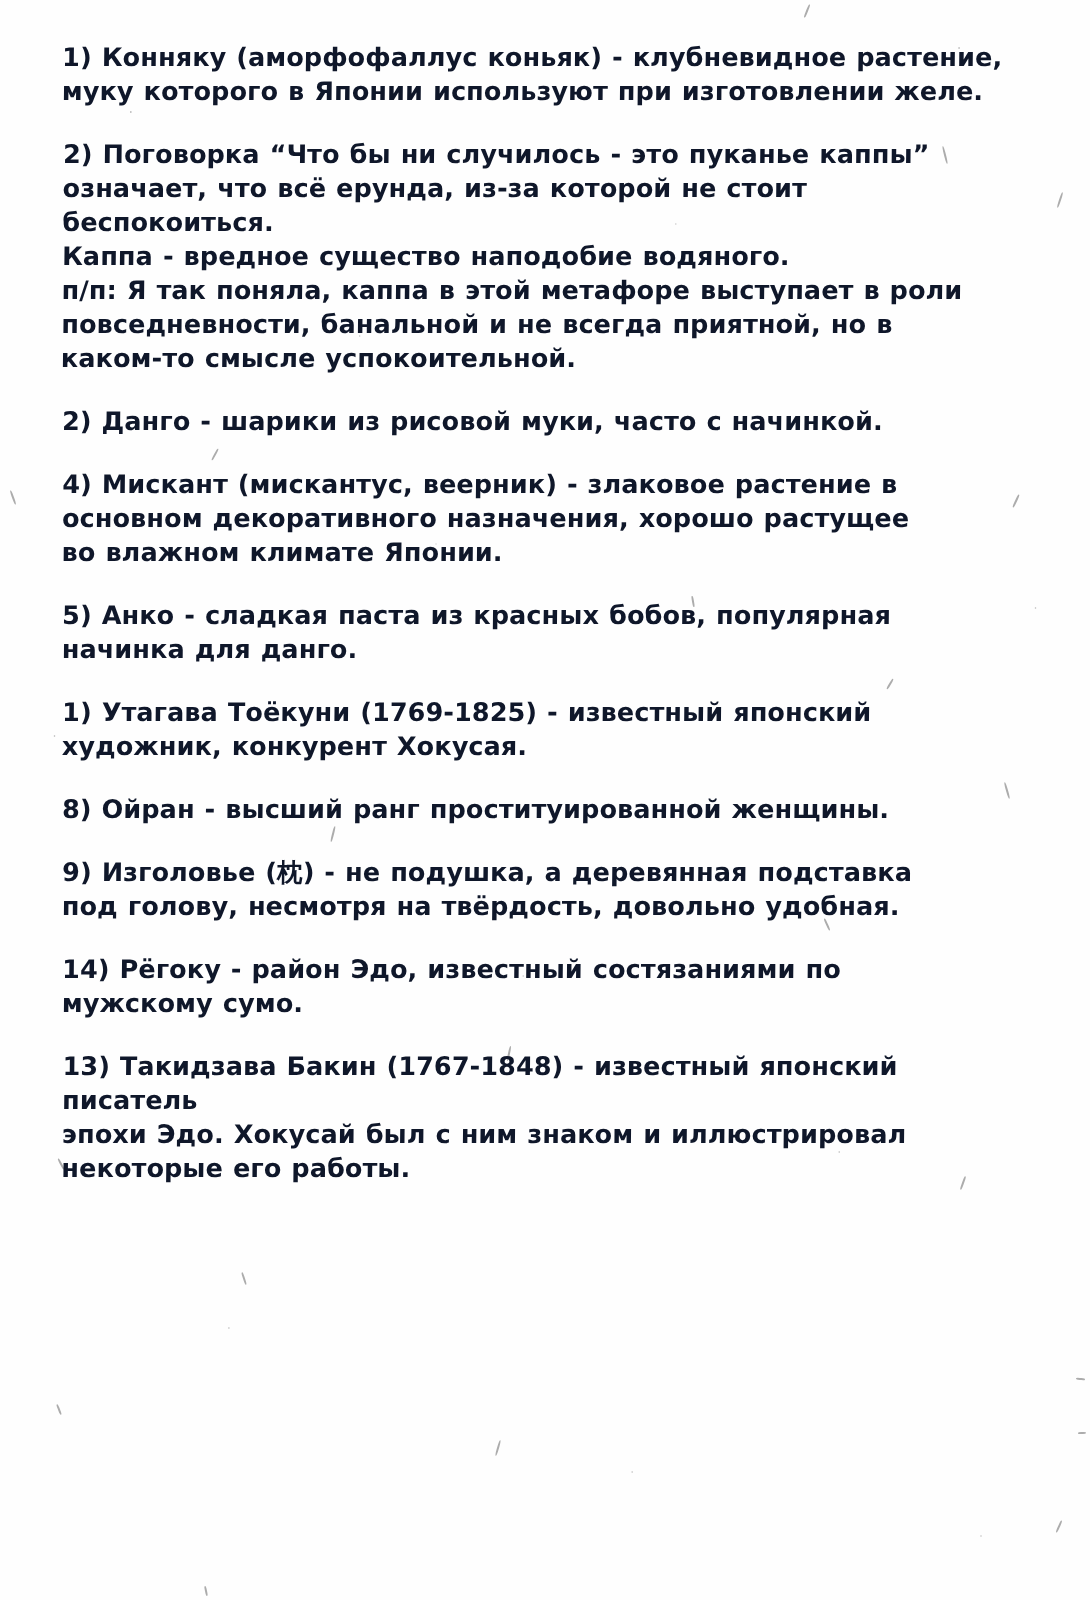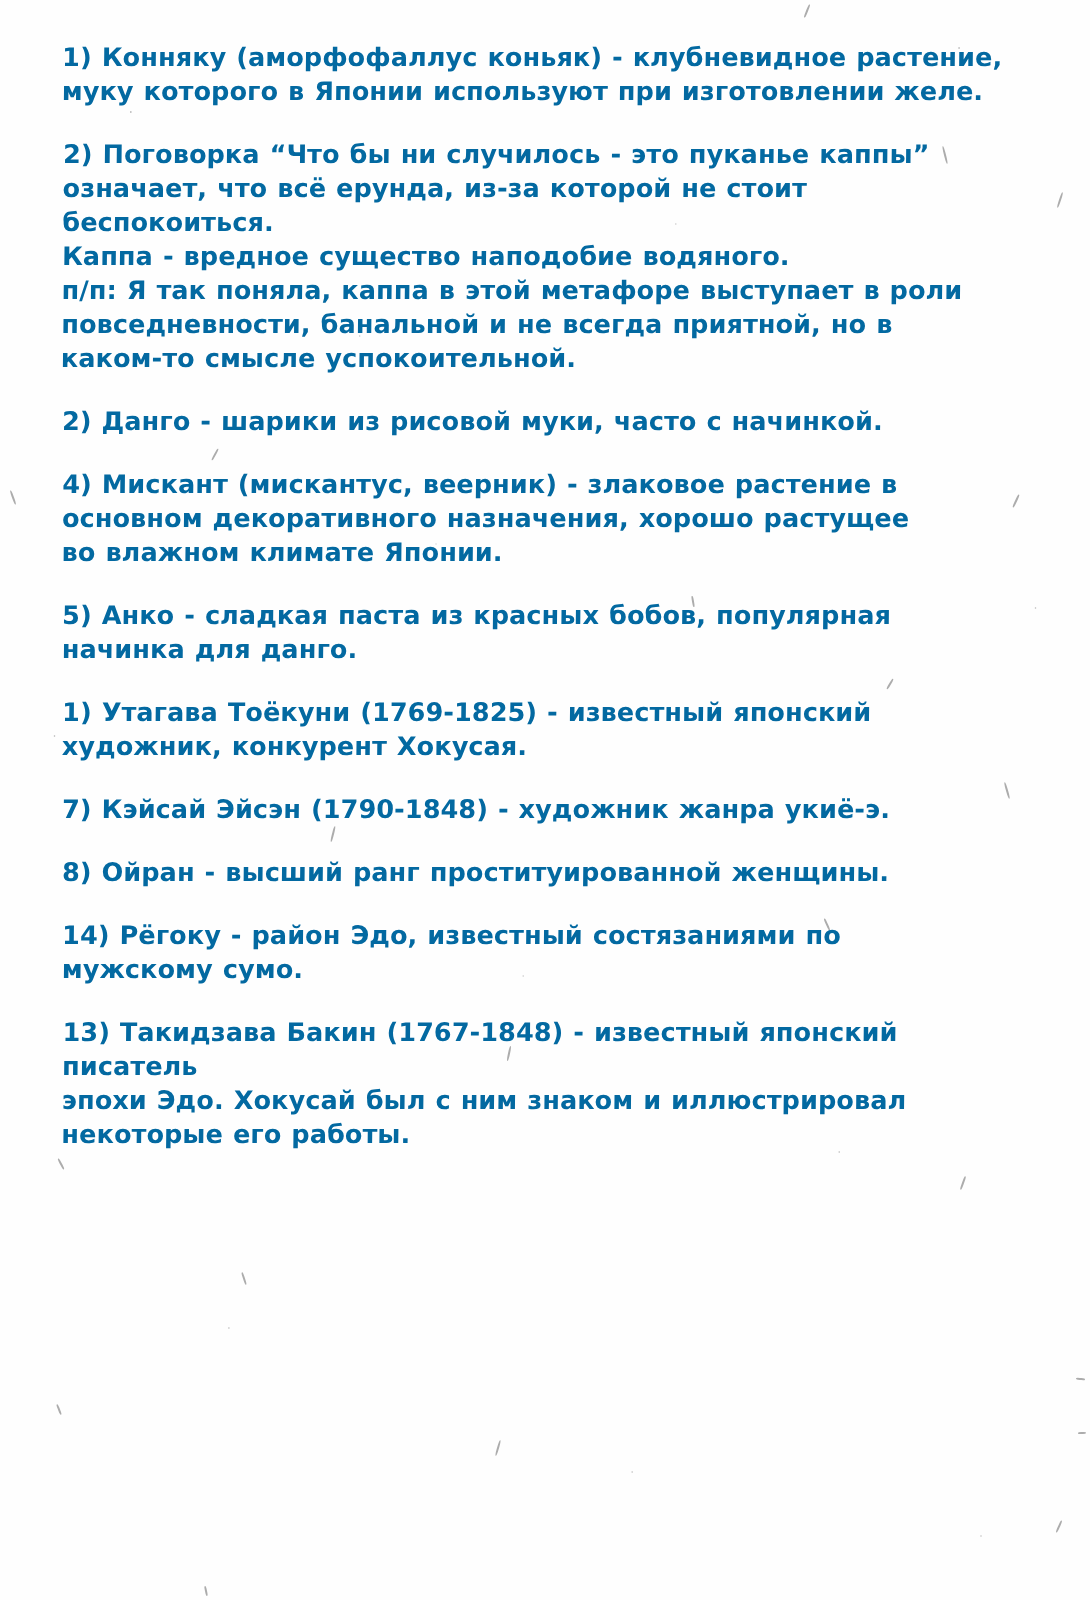--- a/index.html
+++ b/index.html
@@ -46,21 +46,21 @@
   }
 
   .notes {
     position: absolute;
     left: 62px;
     top: 40px;
     width: 960px;
     font-family: "DejaVu Sans", "Liberation Sans", sans-serif;
     font-size: 25.5px;
     line-height: 34px;
-    color: #0369a1;
+    color: #0f172a;
     font-weight: 700;
     letter-spacing: .1px;
     word-spacing: 1px;
     -webkit-font-smoothing: antialiased;
   }
   .note {
     margin: 0 0 29px 0;
     white-space: pre-line;
     transform: skewX(-0.6deg);
   }
@@ -105,22 +105,23 @@
 повседневности, банальной и не всегда приятной, но в
 каком-то смысле успокоительной.</p>
     <p class="note">2) Данго - шарики из рисовой муки, часто с начинкой.</p>
     <p class="note">4) Мискант (мискантус, веерник) - злаковое растение в
 основном декоративного назначения, хорошо растущее
 во влажном климате Японии.</p>
     <p class="note">5) Анко - сладкая паста из красных бобов, популярная
 начинка для данго.</p>
     <p class="note">1) Утагава Тоёкуни (1769-1825) - известный японский
 художник, конкурент Хокусая.</p>
-    <p class="note">7) Кэйсай Эйсэн (1790-1848) - художник жанра укиё-э.</p>
     <p class="note">8) Ойран - высший ранг проституированной женщины.</p>
+    <p class="note">9) Изголовье (枕) - не подушка, а деревянная подставка
+под голову, несмотря на твёрдость, довольно удобная.</p>
     <p class="note">14) Рёгоку - район Эдо, известный состязаниями по
 мужскому сумо.</p>
     <p class="note">13) Такидзава Бакин (1767-1848) - известный японский писатель
 эпохи Эдо. Хокусай был с ним знаком и иллюстрировал
 некоторые его работы.</p>
   </div>
 
 </div>
 
 </body></html>

